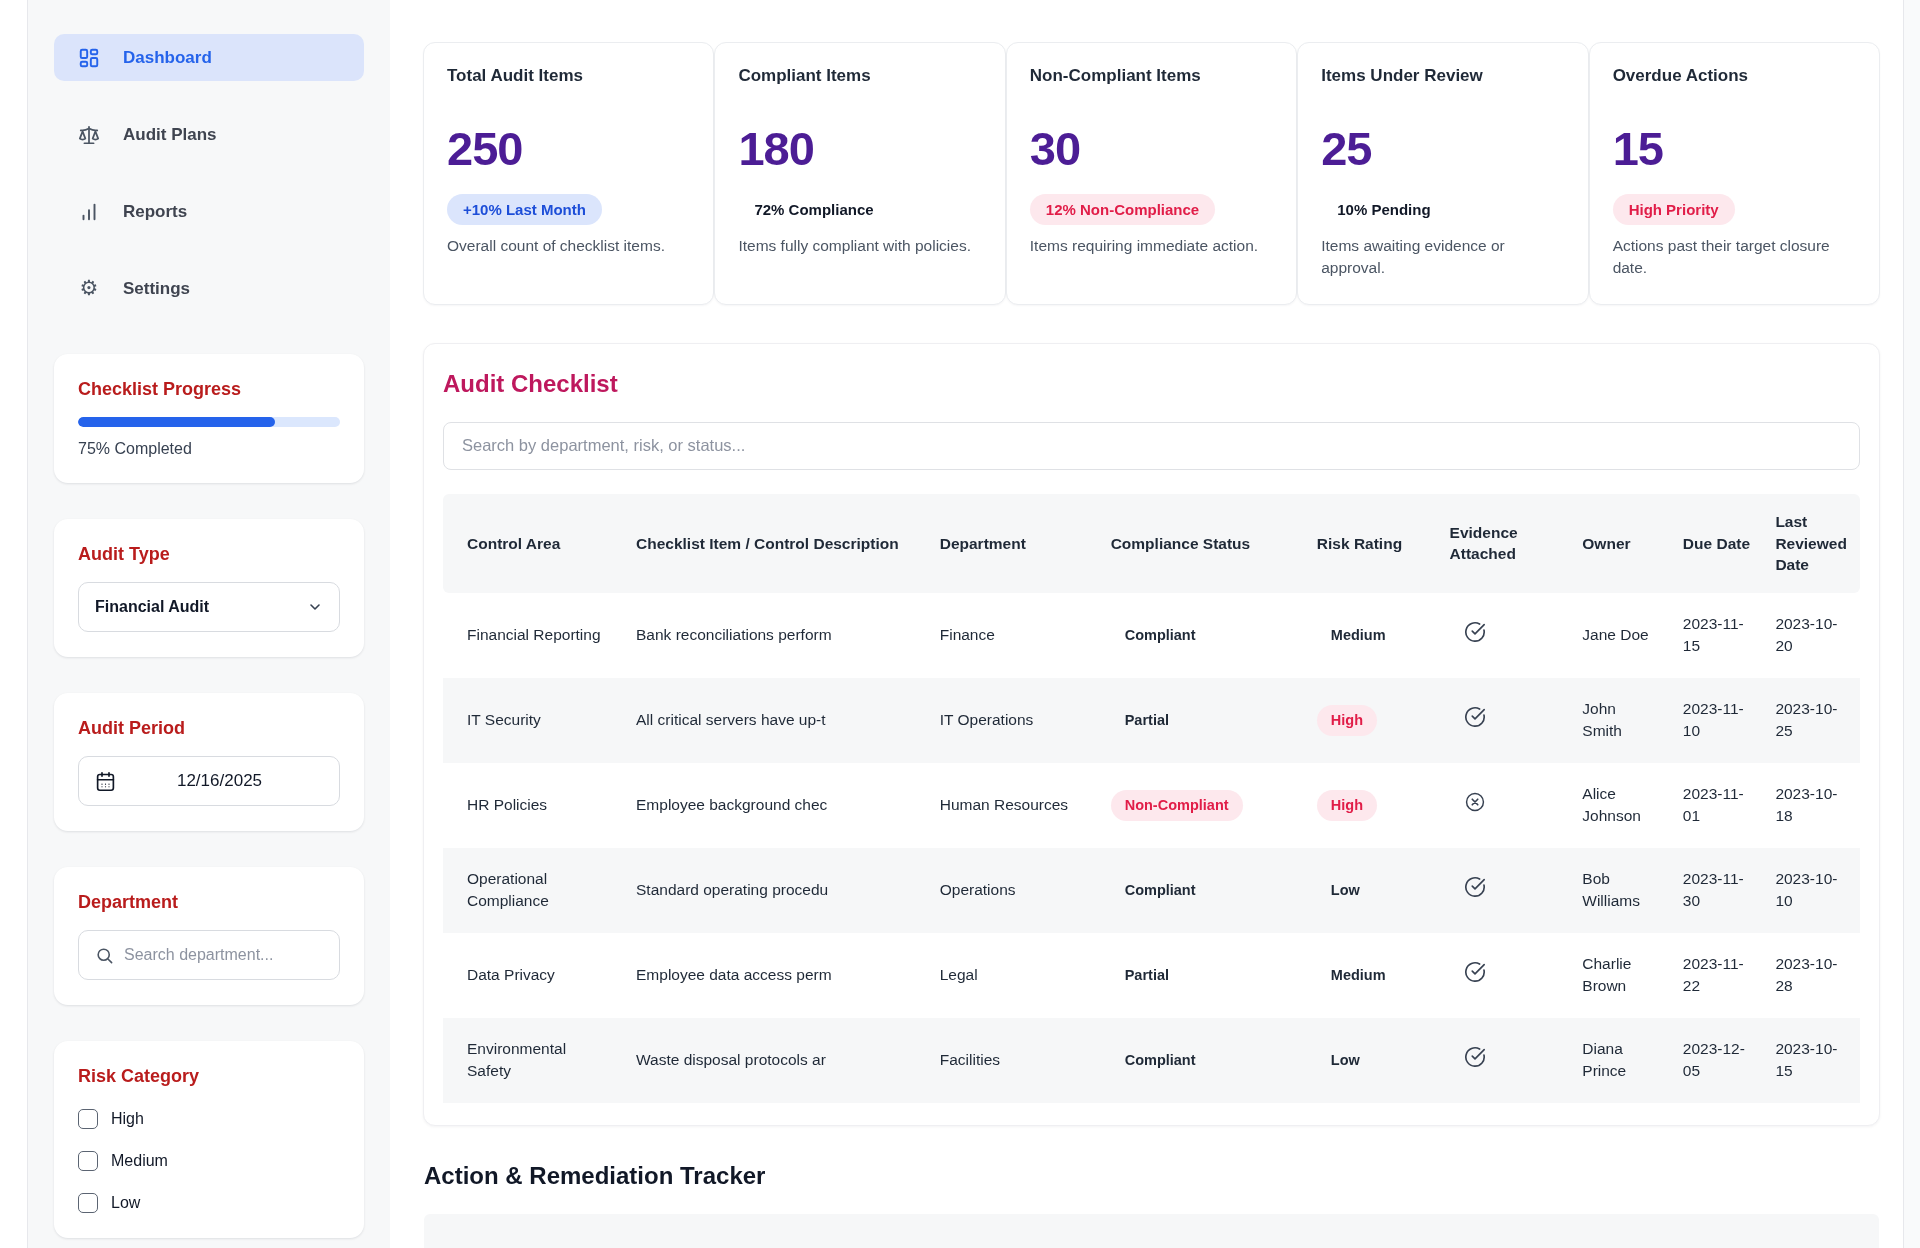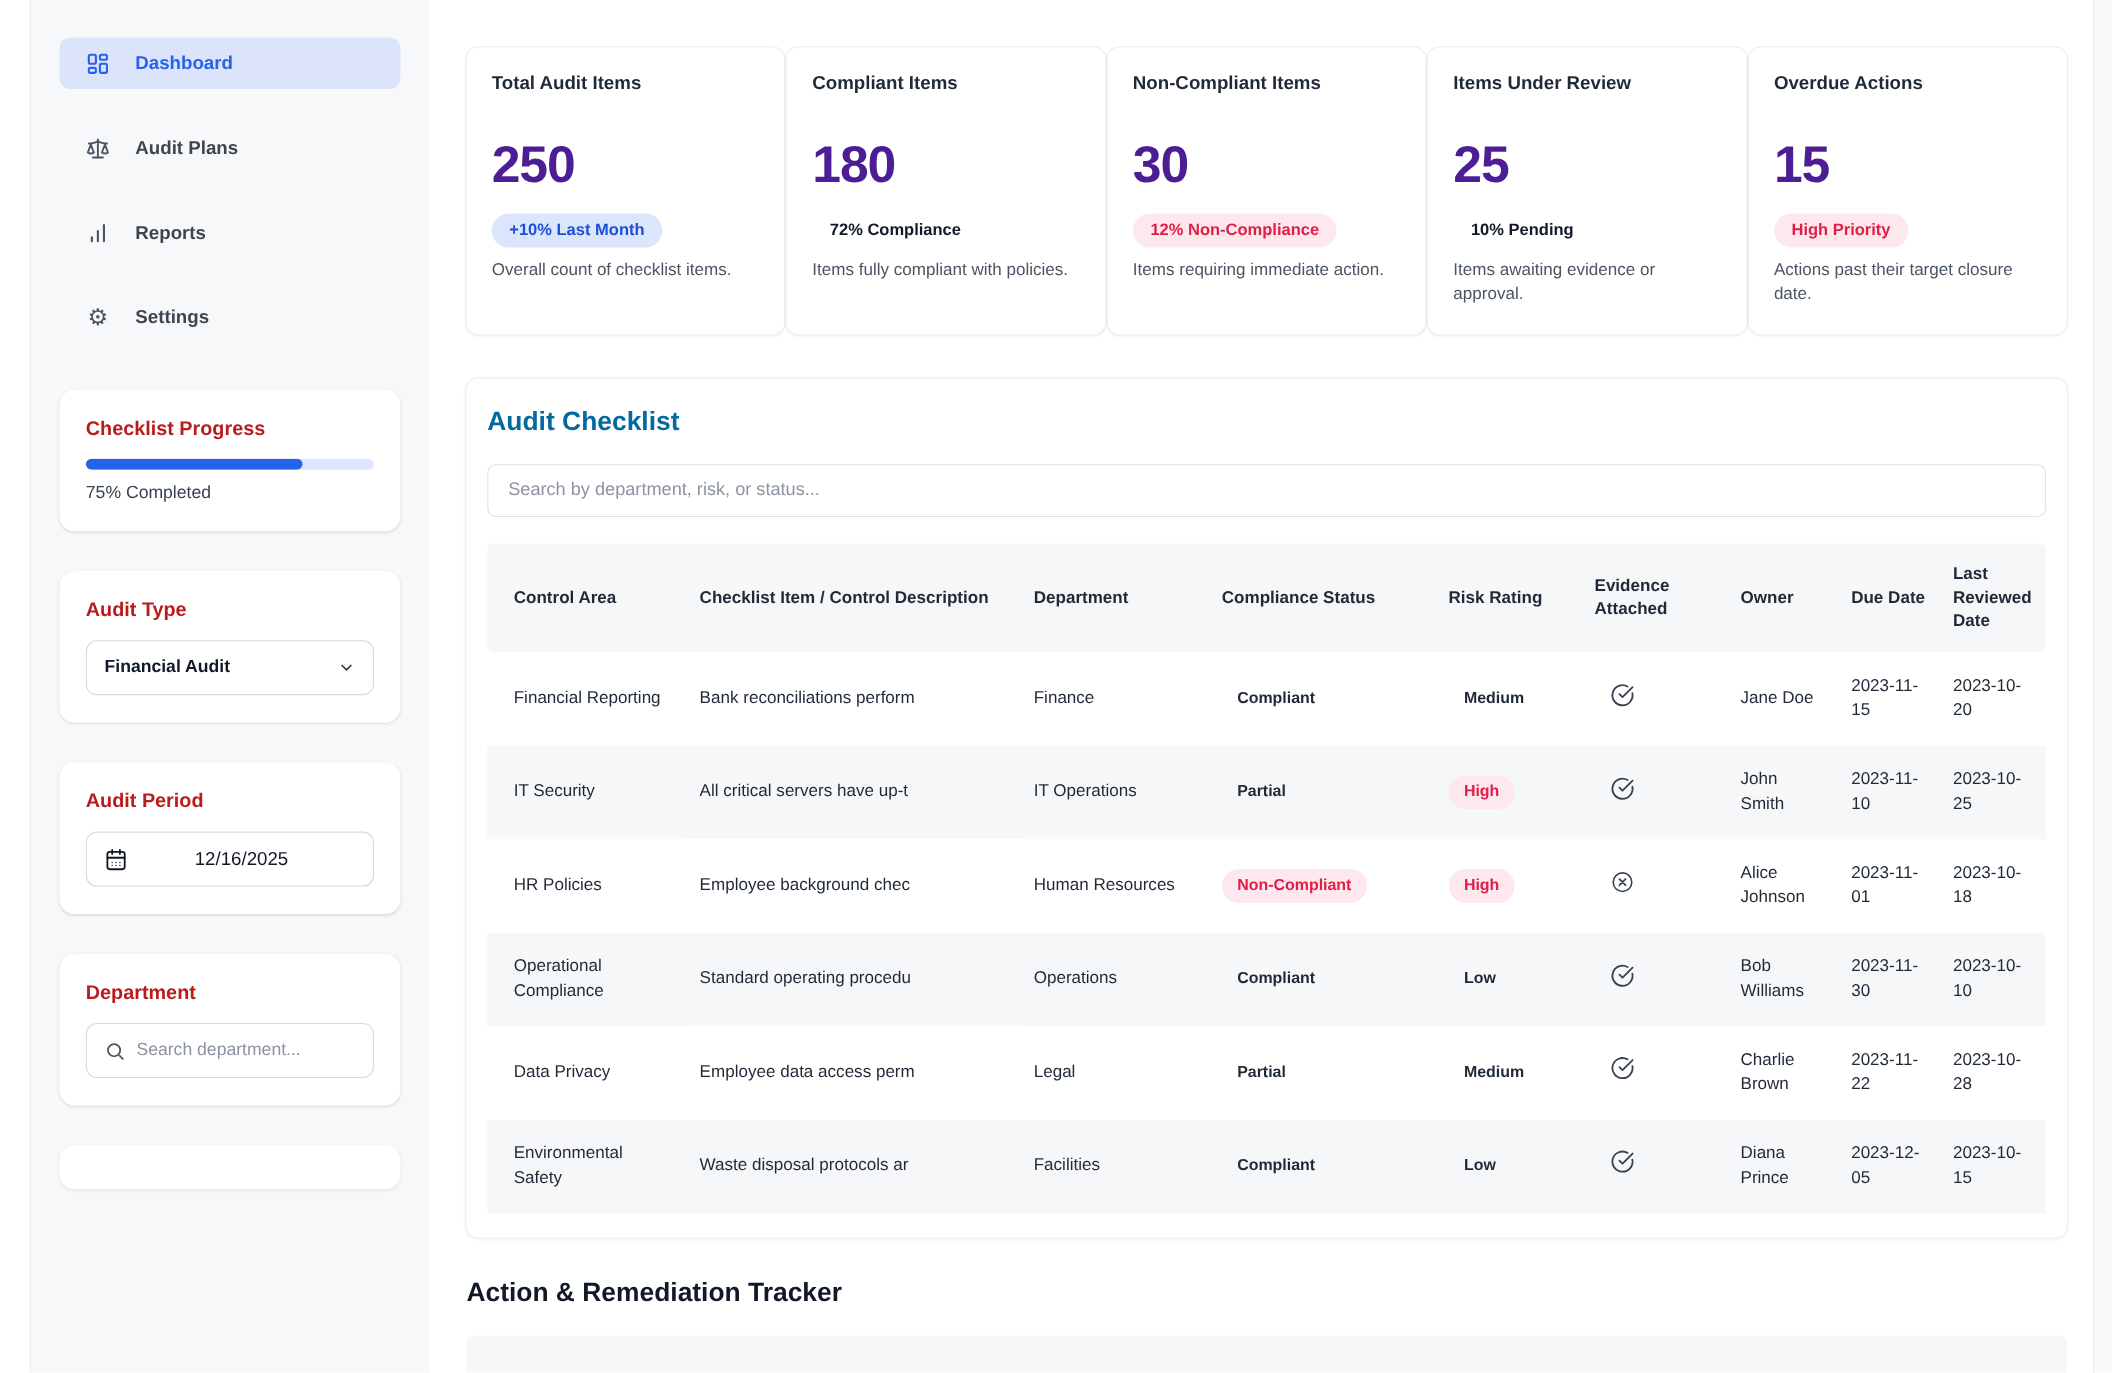--- a/index.html
+++ b/index.html
@@ -54,21 +54,21 @@
   .stat-value { font-size:47px; font-weight:800; letter-spacing:-1px; color:#4c1d95; margin-top:12px; }
   .stat-badge { display:inline-block; margin-top:18px; font-size:15px; font-weight:700;
     padding:7px 16px; border-radius:999px; }
   .badge-blue { background:#dbe5fc; color:#1d4ed8; }
   .badge-red { background:#fde8ed; color:#e11d48; }
   .badge-plain { background:transparent; color:#111827; }
   .stat-desc { margin-top:10px; font-size:15.5px; color:#4b5563; line-height:1.45; }
 
   .panel { margin-top:38px; background:#fff; border:1px solid #efeff2; border-radius:12px;
     padding:20px 19px 22px 19px; box-shadow:0 1px 3px rgba(16,24,40,.05); }
-  .panel h2 { font-size:24px; font-weight:700; color:#0369a1; margin:6px 0 24px 0; }
+  .panel h2 { font-size:24px; font-weight:700; color:#be185d; margin:6px 0 24px 0; }
   .table-search { width:100%; height:48px; border:1px solid #dfe1e5; border-radius:8px;
     padding:0 18px; font-size:16.5px; color:#111827; outline:none;
     font-family:"Liberation Sans", sans-serif; margin-bottom:24px; }
   .table-search::placeholder { color:#8d93a0; }
 
   table { width:100%; border-collapse:collapse; table-layout:fixed; }
   thead th { background:#f6f7f8; text-align:left; font-size:15.5px; font-weight:600; color:#1f2937;
     padding:17px 12px; line-height:1.4; vertical-align:middle; }
   thead th:first-child { padding-left:24px; border-radius:6px 0 0 6px; }
   thead th:last-child { border-radius:0 6px 6px 0; }
@@ -175,20 +175,35 @@
         <span class="icn">
           <svg width="19" height="19" viewBox="0 0 24 24" fill="none" stroke="#4b5563" stroke-width="2" stroke-linecap="round">
               <circle cx="11" cy="11" r="7"></circle>
               <path d="m21 21-4.3-4.3"></path>
             </svg>
         </span>
         <input type="text" placeholder="Search department..." style="">
       </div>
     </section>
 
+    <section class="side-card" style="margin-bottom:26px;">
+      <h3>Risk Category</h3>
+      <div class="chk-row">
+        <input type="checkbox" style="">
+        <label>High</label>
+      </div>
+      <div class="chk-row">
+        <input type="checkbox" style="">
+        <label>Medium</label>
+      </div>
+      <div class="chk-row">
+        <input type="checkbox" style="">
+        <label>Low</label>
+      </div>
+    </section>
 
     <div class="stub-card"></div>
   </aside>
 
   <main class="main">
 
     <div class="stats-row">
       <div class="stat-card">
         <div class="stat-title">Total Audit Items</div>
         <div class="stat-value">250</div>

